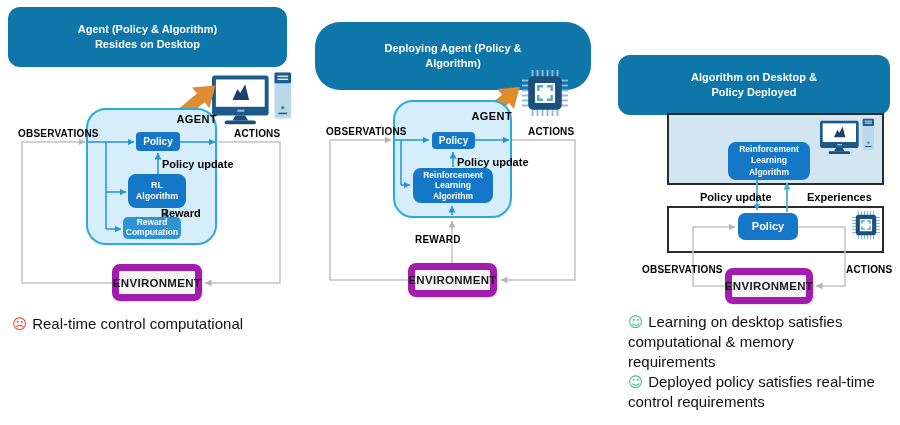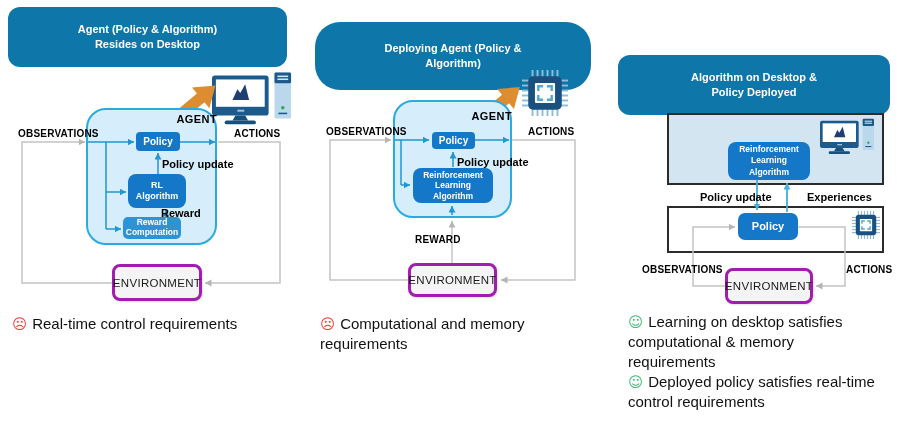--- a/index.html
+++ b/index.html
@@ -10,22 +10,22 @@
        font-weight:bold;font-size:11px;line-height:1.32;text-align:center;
        display:flex;align-items:center;justify-content:center;white-space:pre-line;}
   .agent-box{position:absolute;background:#d6eefb;border:2px solid #29abe2;border-radius:20px;box-sizing:border-box;}
   .bigbox{position:absolute;box-sizing:border-box;border:2px solid #2b2b2b;}
   .bigbox.top{background:#d3e5f0;}
   .bigbox.bot{background:#ffffff;}
   .bluebox{position:absolute;background:#1577c8;color:#ffffff;font-weight:bold;
        display:flex;align-items:center;justify-content:center;text-align:center;
        white-space:pre-line;line-height:1.2;box-sizing:border-box;}
   .bluebox.light{background:#2e93d5;}
-  .envbox{position:absolute;background:#f4f4f4;border:3px solid #a21caf;border-radius:8px;
-       color:#1a1a1a;font-weight:normal;display:flex;align-items:center;justify-content:center;
+  .envbox{position:absolute;background:#f4f4f4;border:7px solid #a21caf;border-radius:8px;
+       color:#1a1a1a;font-weight:bold;display:flex;align-items:center;justify-content:center;
        box-shadow:1px 1px 2px rgba(0,0,0,.12);box-sizing:border-box;letter-spacing:.3px;}
   .lbl{position:absolute;font-weight:bold;color:#000;}
   .lbl.sm{font-size:10px;letter-spacing:.2px;}
   .lbl.md{font-size:11px;}
   .lbl.ag{font-size:11px;text-align:right;letter-spacing:.4px;}
   .wires{position:absolute;left:0;top:0;}
   .icon{position:absolute;display:block;line-height:0;}
   .cap{position:absolute;font-size:15px;line-height:1.33;color:#111;}
   .cap .ci{font-size:14.5px;margin-right:5px;font-family:"DejaVu Sans",sans-serif;}
   .ci.frown{color:#ee3a30;}
@@ -98,21 +98,21 @@
     <div class="bluebox" style="left:136px;top:132px;width:44px;height:19px;font-size:10px;border-radius:4px;">Policy</div>
     <div class="lbl md" style="left:162px;top:158px;">Policy update</div>
     <div class="bluebox" style="left:128px;top:174px;width:58px;height:34px;font-size:9px;border-radius:8px;">RL
 Algorithm</div>
     <div class="lbl md" style="left:161px;top:207px;">Reward</div>
     <div class="bluebox light" style="left:123px;top:217px;width:58px;height:22px;font-size:8.5px;border-radius:5px;line-height:1.15;">Reward
 Computation</div>
     <div class="envbox" style="left:112px;top:264px;width:90px;height:37px;font-size:11.5px;">ENVIRONMENT</div>
 
     <div class="cap" style="left:12px;top:314px;width:280px;">
-      <span class="ci frown">☹</span><span>Real-time control requirements</span>
+      <span class="ci frown">☹</span><span>Real-time control computational</span>
     </div>
   </div>
 
   <div class="panel" style="left:300px;">
     <div class="hdr" style="left:15px;top:22px;width:276px;height:68px;border-radius:25px;">Deploying Agent (Policy &amp;
 Algorithm)</div>
 
     <span class="icon" style="left:222px;top:70px;width:46px;height:46px;">
       <svg width="46" height="46" viewBox="0 0 48 48">
         <g stroke="#8fbdd8" stroke-width="2">
@@ -191,23 +191,20 @@
     <div class="lbl sm" style="left:228px;top:126px;">ACTIONS</div>
 
     <div class="bluebox" style="left:132px;top:132px;width:43px;height:17px;font-size:10px;border-radius:4px;">Policy</div>
     <div class="lbl md" style="left:157px;top:156px;">Policy update</div>
     <div class="bluebox" style="left:113px;top:168px;width:80px;height:35px;font-size:8.5px;border-radius:8px;line-height:1.25;">Reinforcement
 Learning
 Algorithm</div>
     <div class="lbl sm" style="left:115px;top:234px;">REWARD</div>
     <div class="envbox" style="left:108px;top:263px;width:89px;height:34px;font-size:11.5px;">ENVIRONMENT</div>
 
-    <div class="cap" style="left:20px;top:314px;width:258px;">
-      <span class="ci frown">☹</span><span>Computational and memory requirements</span>
-    </div>
   </div>
 
   <div class="panel" style="left:600px;">
     <div class="hdr" style="left:18px;top:7px;width:272px;height:60px;margin-top:48px;">Algorithm on Desktop &amp;
 Policy Deployed</div>
 
     <div class="bigbox top" style="left:67px;top:113px;width:217px;height:72px;"></div>
     <div class="bigbox bot" style="left:67px;top:206px;width:217px;height:47px;"></div>
 
     <svg class="wires" width="300" height="425" viewBox="0 0 300 425">

